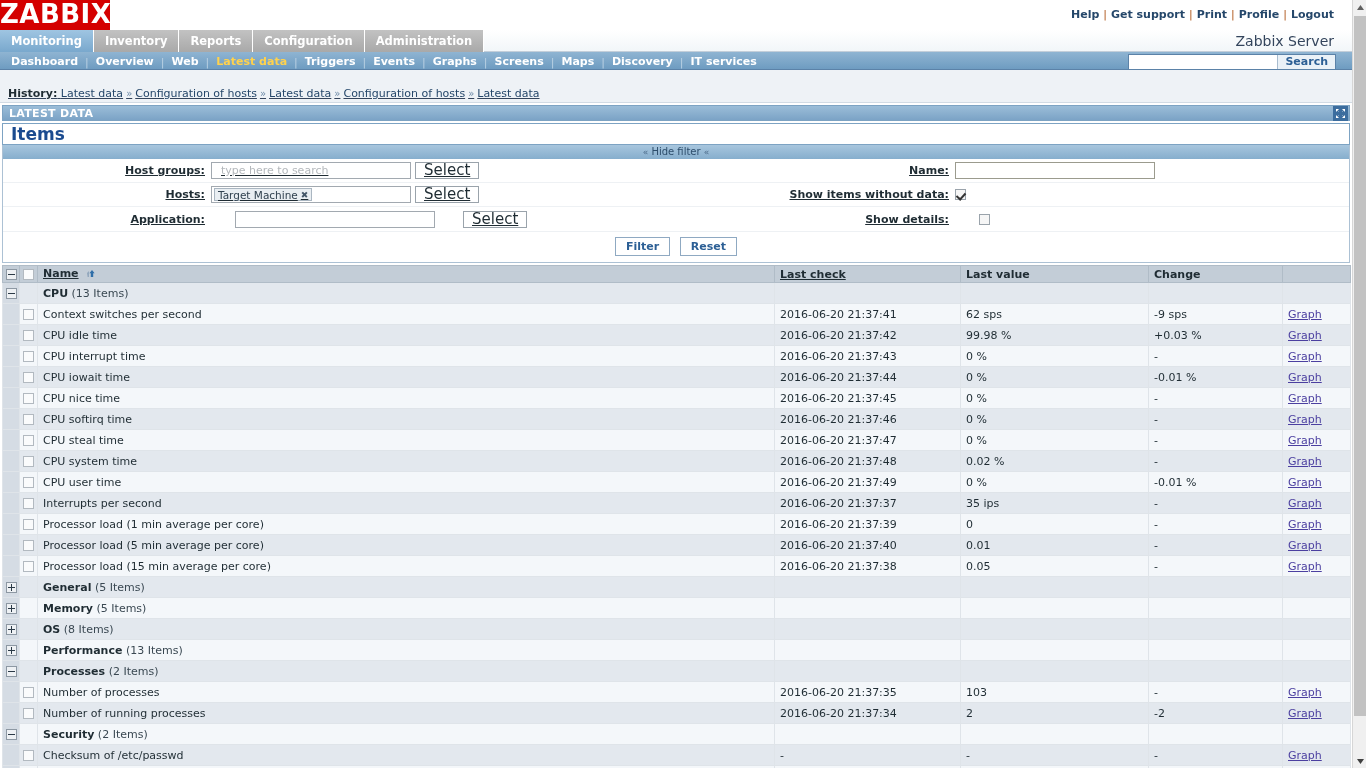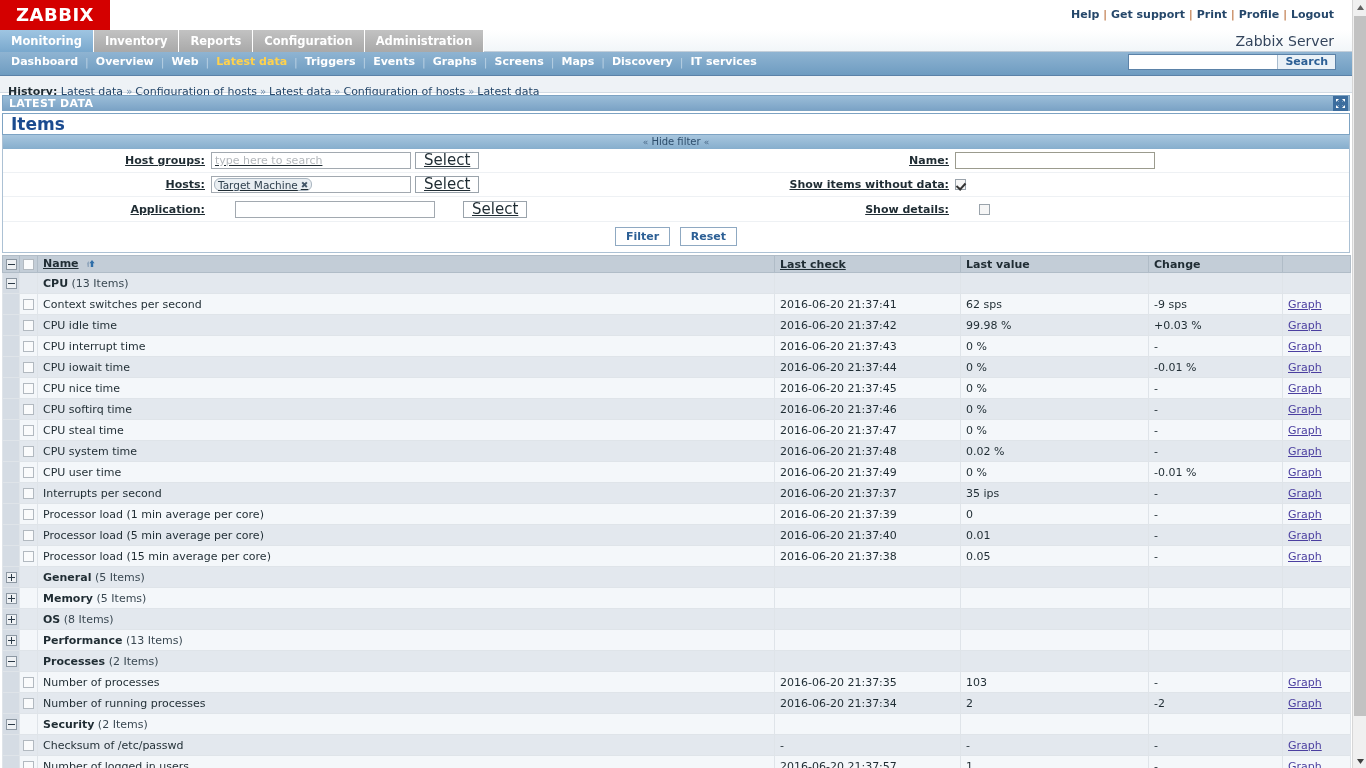--- a/index.html
+++ b/index.html
@@ -16,21 +16,21 @@
   #content { width: 1352px; height: 768px; position: relative; overflow: hidden; }
 
   
   .topbar {
     height: 30px; background: #fff; position: relative;
     border-bottom: none;
   }
   .logo {
     position: absolute; left: 0; top: 0;
     width: 110px; height: 30px; background: #d40000;
-    color: #fff; font-size: 18px; font-weight: bold;
+    color: #fff; font-size: 26px; font-weight: bold;
     letter-spacing: 0.5px; line-height: 29px; text-align: center;
     font-family: "DejaVu Sans", "Liberation Sans", sans-serif;
   }
   .userlinks {
     position: absolute; right: 18px; top: 8px;
     font-size: 11px; color: #3a5a78;
   }
   .userlinks a { color: #25476a; text-decoration: none; font-weight: bold; }
   .userlinks .sep { color: #b05a1e; margin: 0 4px; }
 
@@ -53,21 +53,21 @@
     background: linear-gradient(to bottom, #9fc5e2 0%, #79a8cd 100%);
     color: #ffffff;
   }
   .server-name {
     position: absolute; right: 18px; top: 0; line-height: 22px;
     font-size: 14px; color: #33445c; font-weight: normal;
   }
 
   
   .submenu {
-    height: 24px;
+    height: 18px;
     background: linear-gradient(to bottom, #8fb4d2 0%, #6e9cc1 100%);
     position: relative;
     border-bottom: 1px solid #5b82a8;
   }
   .submenu-items { position: absolute; left: 4px; top: 0; display: flex; height: 20px; align-items: center; }
   .submenu-item {
     padding: 0 7px; line-height: 20px; font-size: 11px;
     font-weight: bold; color: #ffffff; cursor: pointer; white-space: nowrap;
   }
   .submenu-item.selected { color: #ffd24d; }
@@ -83,23 +83,23 @@
     font-family: "DejaVu Sans", "Liberation Sans", sans-serif;
   }
   .search-btn {
     border-left: 1px solid #a8bccf; background: #eaf1f7;
     color: #2c5f95; font-weight: bold; font-size: 11px;
     padding: 0 7px; line-height: 14px; cursor: pointer; white-space: nowrap;
   }
 
   
   .history {
-    height: 17px; line-height: 16px;
+    height: 31px; line-height: 16px;
     background: #eef2f6; border-bottom: 1px solid #d2dbe4;
-    padding: 8px 8px; font-size: 11px; color: #33445c;
+    padding: 16px 8px; font-size: 11px; color: #33445c; text-decoration: underline;
   }
   .history b { font-weight: bold; color: #1f2c33; }
   .history a { color: #25476a; text-decoration: none; }
   .history .arrow { color: #6e8ba8; margin: 0 3px; font-size: 10px; }
 
   
   .pagetitlebar {
     height: 16px; margin: 2px 2px 0 2px;
     background: linear-gradient(to bottom, #9bbdd8 0%, #7ba3c6 100%);
     border: 1px solid #7da3c3;
@@ -141,33 +141,33 @@
   .frow { display: flex; align-items: center; height: 24px; border-bottom: 1px solid #eef1f4; }
   .frow:last-child { border-bottom: none; gap: 24px; }
   .flabel {
     font-size: 11px; font-weight: bold; color: #1f2c33;
     text-align: right; padding-right: 6px;
   }
   .filter-col.left .flabel { width: 208px; }
   .filter-col.right .flabel { width: 277px; }
   .finput {
     width: 200px; height: 17px; border: 1px solid #a2a9b0; background: #fff;
-    font-size: 11px; padding: 0 3px; outline: none; color: #333;
+    font-size: 11px; padding: 0 9px; outline: none; color: #333;
     font-family: "DejaVu Sans", "Liberation Sans", sans-serif;
   }
   .finput::placeholder { color: #b4b8bc; }
   .finput.name-input { width: 200px; border: 1px solid #9b9b8e; }
   .multiselect {
     width: 200px; height: 17px; border: 1px solid #a2a9b0; background: #fff;
     display: flex; align-items: center; padding: 0 2px;
   }
   .chip {
     display: inline-flex; align-items: center; gap: 3px;
     background: #e9eef2; border: 1px solid #aab6c1;
-    border-radius: 6px; height: 13px; padding: 0 3px;
+    border-radius: 0; height: 13px; padding: 0 3px;
     font-size: 10.5px; color: #30414f;
   }
   .chip .x { font-size: 9px; font-weight: bold; color: #45586a; cursor: pointer; }
   .select-btn {
     margin-left: 4px; height: 17px; padding: 0 8px;
     border: 1px solid #9aa3ab; background: #fff;
     font-size: 15px; color: #1f2c33; line-height: 15px; cursor: pointer;
   }
   .cbx {
     width: 11px; height: 11px; border: 1px solid #9aa3ab;

